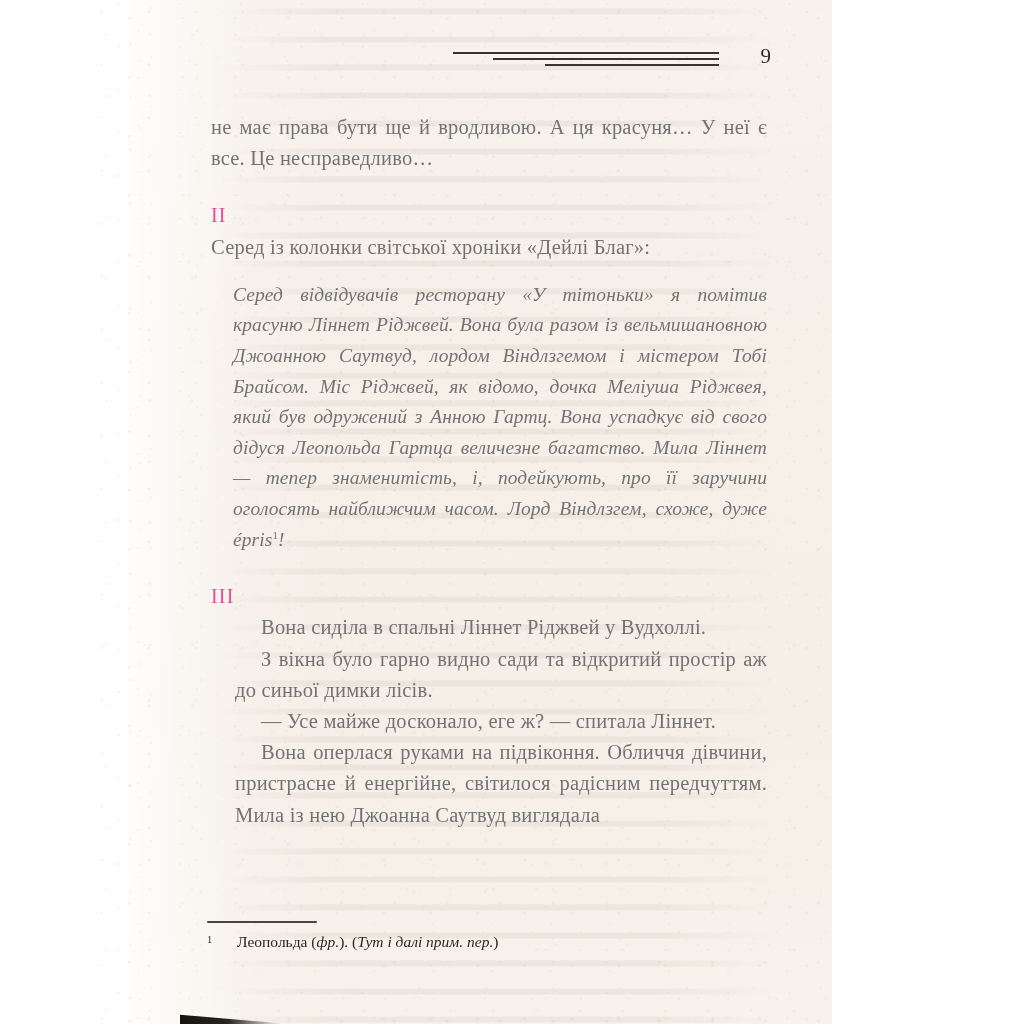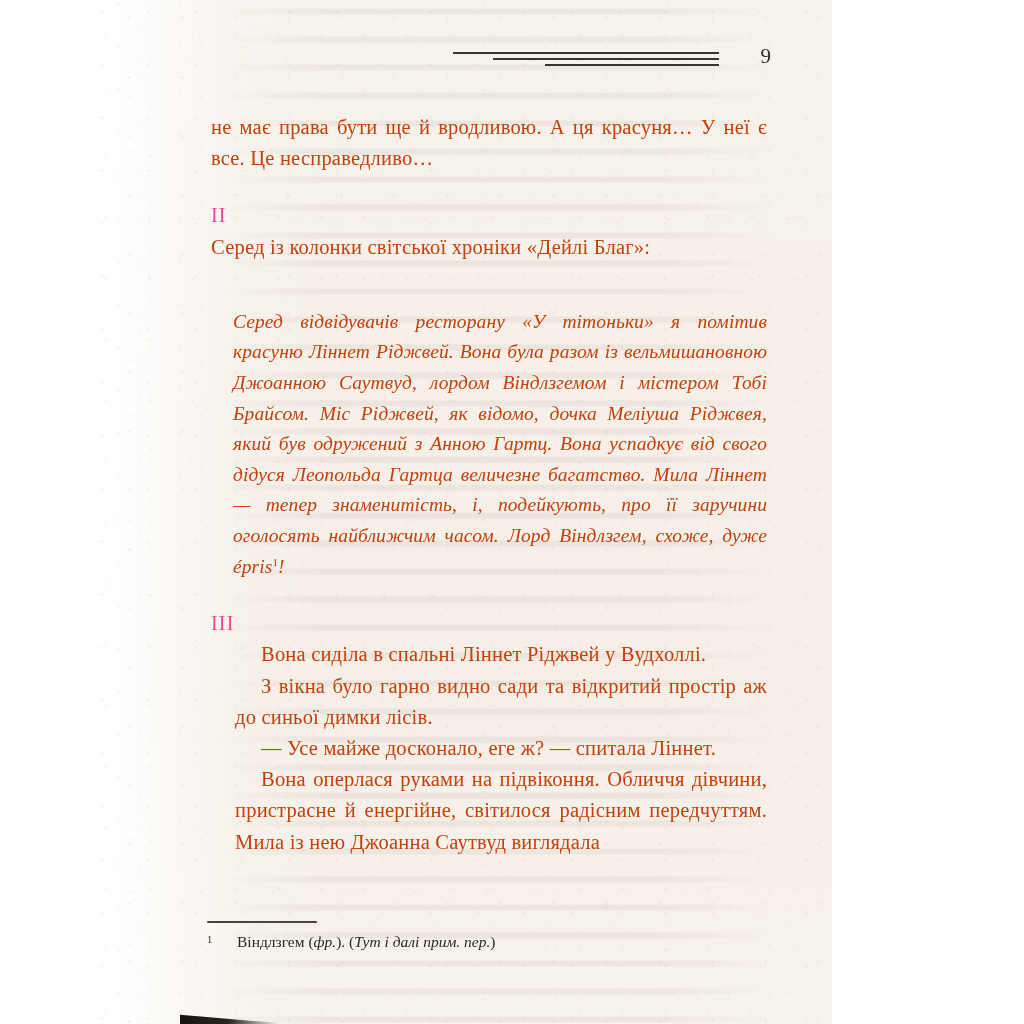--- a/index.html
+++ b/index.html
@@ -140,39 +140,39 @@
     width: 556px;
   }
 
   p {
     margin: 0;
     font-size: 20.5px;
     line-height: 31.2px;
     text-align: justify;
     text-align-last: left;
     letter-spacing: .01em;
-    color: #c2410c;
+    color: #737373;
     hyphens: manual;
   }
   p.flush { text-indent: 0; }
   p.ind   { text-indent: 26px; margin-left: 24px; }
 
   .secnum {
     margin: 0;
     text-align: center;
     font-size: 20px;
     line-height: 31.2px;
     letter-spacing: .06em;
     color: #ec4899;
   }
   .sp-before { margin-top: 26px; }
 
   
   .extract {
-    margin: 44px 0 0 22px;
+    margin: 17px 0 0 22px;
     width: 534px;
     font-family: Liberation Serif, serif;
   }
   .extract p {
     font-style: italic;
     font-size: 19.5px;
     line-height: 30.6px;
     text-align: justify;
     text-align-last: left;
     letter-spacing: .005em;
@@ -258,18 +258,18 @@
       <p class="ind">З вікна було гарно видно сади та відкритий простір аж до синьої димки лісів.</p>
       <p class="ind">— Усе майже досконало, еге ж? — спитала Ліннет.</p>
       <p class="ind">Вона оперлася руками на підвіконня. Обличчя дівчини, пристрасне й енергійне, світилося радісним передчуттям. Мила із нею Джоанна Саутвуд виглядала</p>
 
     </div>
 
     <div class="footnote-area">
       <div class="fn-rule"></div>
       <div class="fn-row">
         <div class="fn-marker">1</div>
-        <div class="fn-text"><span>Віндлзгем (</span><em>фр.</em><span>). (</span><em>Тут і далі прим. пер.</em><span>)</span></div>
+        <div class="fn-text"><span>Леопольда (</span><em>фр.</em><span>). (</span><em>Тут і далі прим. пер.</em><span>)</span></div>
       </div>
     </div>
 
   </div>
 </div>
 
 </body></html>

